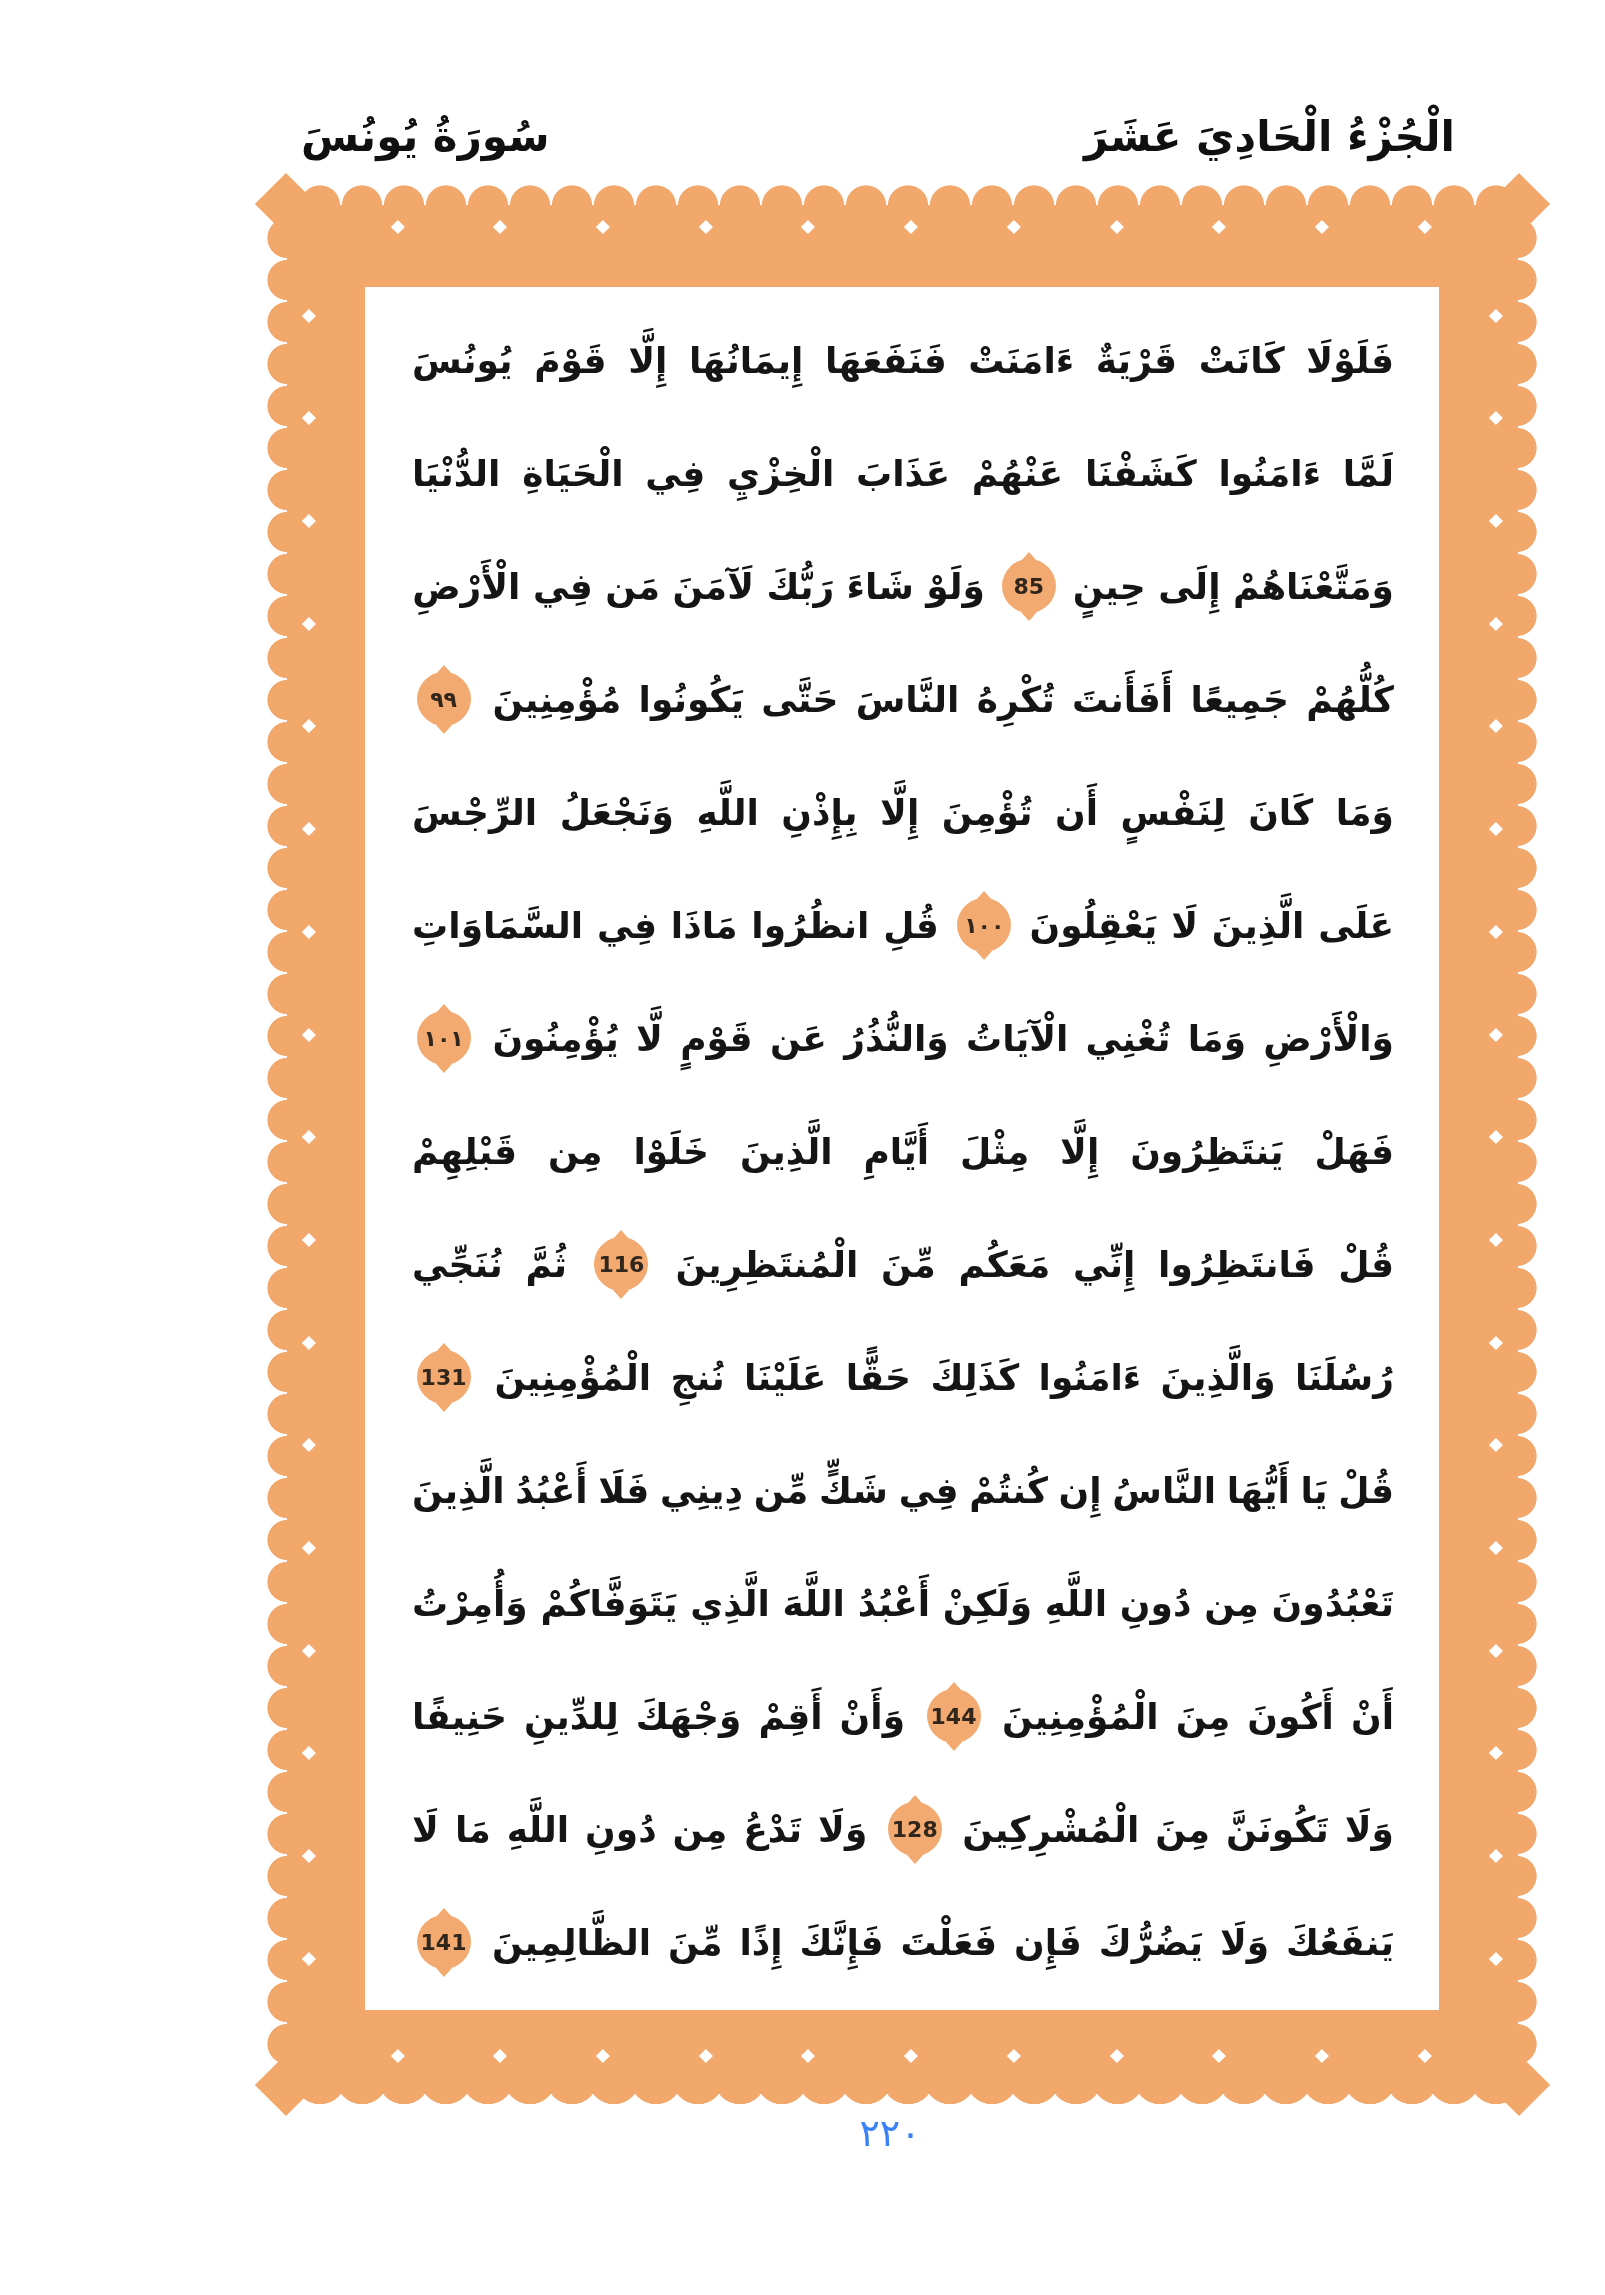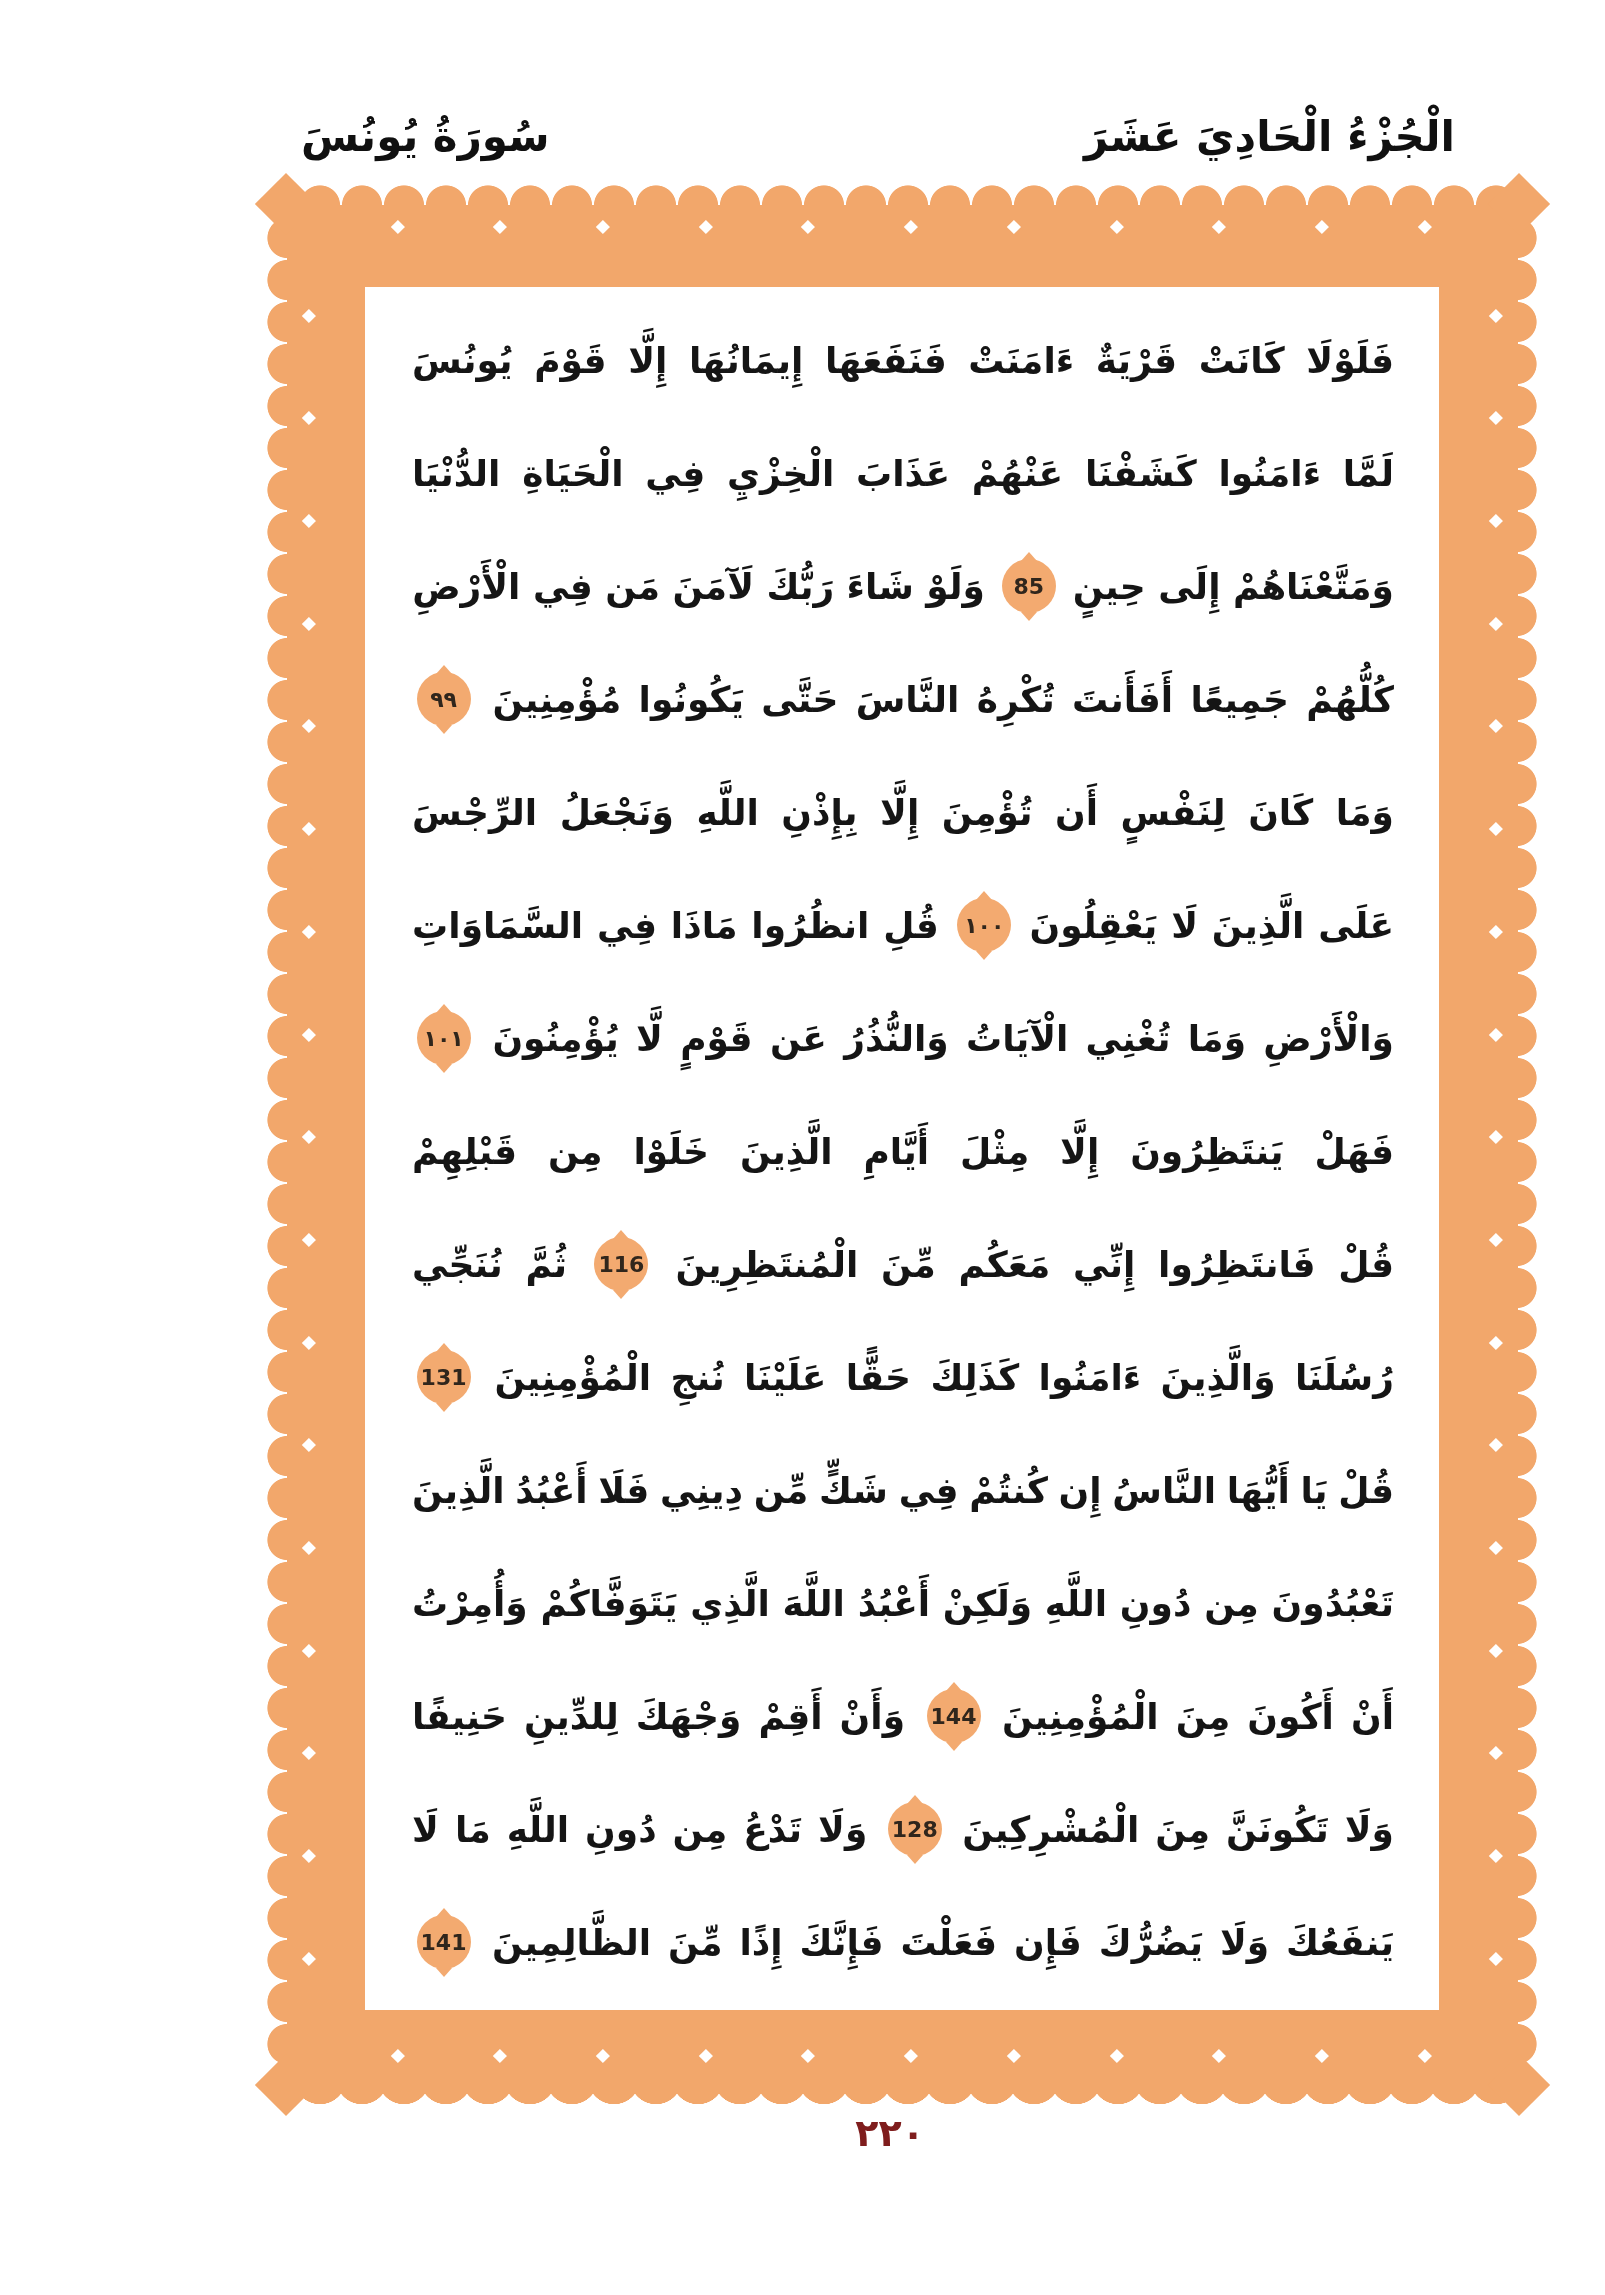--- a/index.html
+++ b/index.html
@@ -80,21 +80,21 @@
   }
   .ayah::before,.ayah::after{
     content:"";position:absolute;left:50%;transform:translateX(-50%);
     border-left:8.3px solid transparent;border-right:8.3px solid transparent;
   }
   .ayah::before{top:-7.6px;border-bottom:9.8px solid var(--marker);}
   .ayah::after{bottom:-7.6px;border-top:9.8px solid var(--marker);}
   
   .folio{
     position:absolute;top:2111px;left:890px;transform:translateX(-50%);
-    font-size:38px;font-weight:bold;color:#7f1d1d;direction:rtl;
+    font-size:38px;font-weight:normal;color:#3b82f6;direction:rtl;
   }
 </style>
 </head>
 <body>
 
 <div class="running-head head-right">الْجُزْءُ الْحَادِيَ عَشَرَ</div>
 <div class="running-head head-left">سُورَةُ يُونُسَ</div>
 
 <div class="frame" id="frame">
   <div class="sc sc-top"></div>

